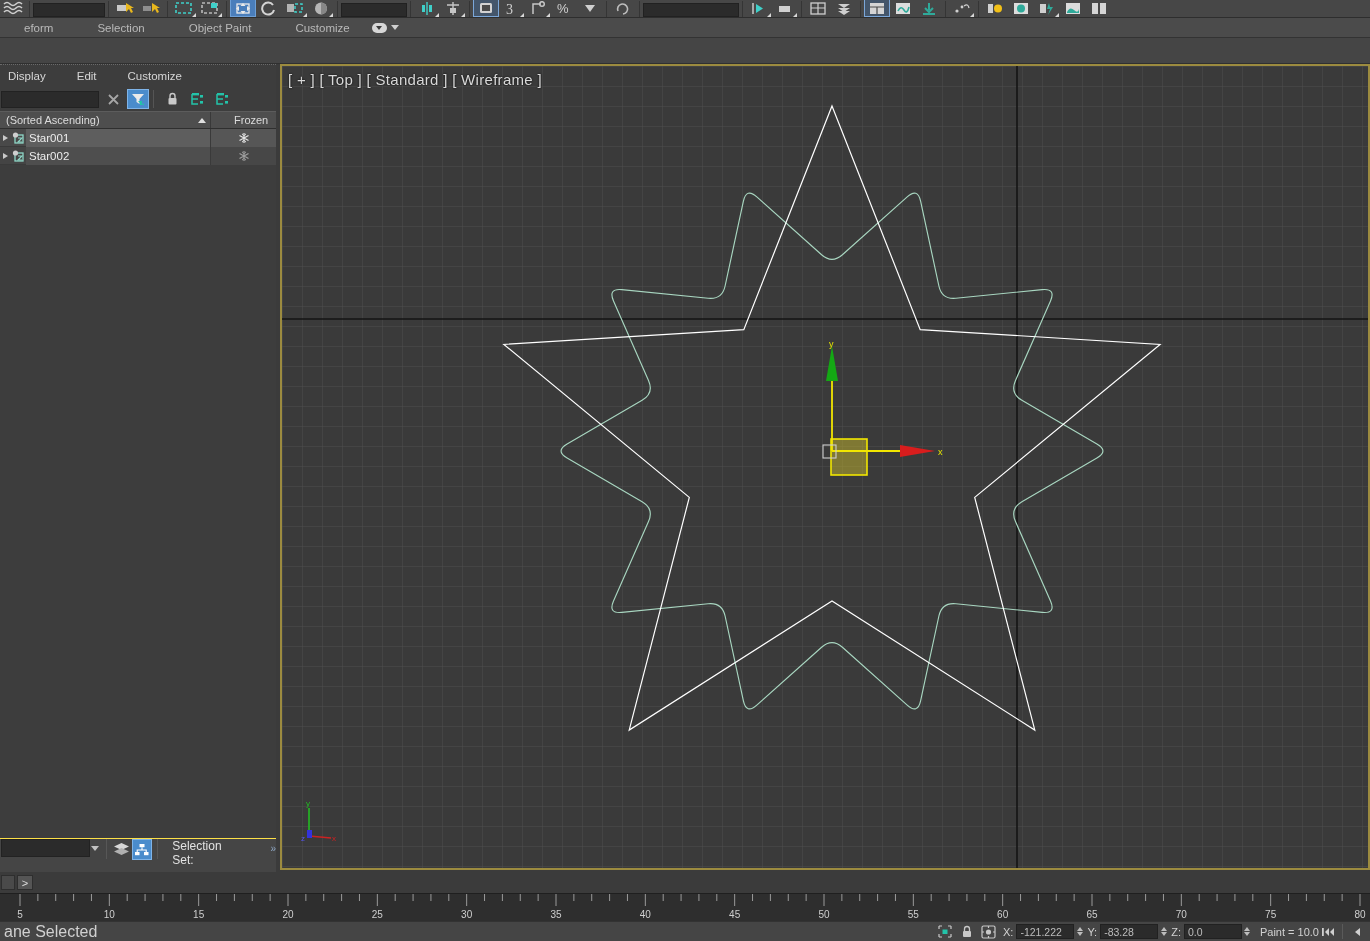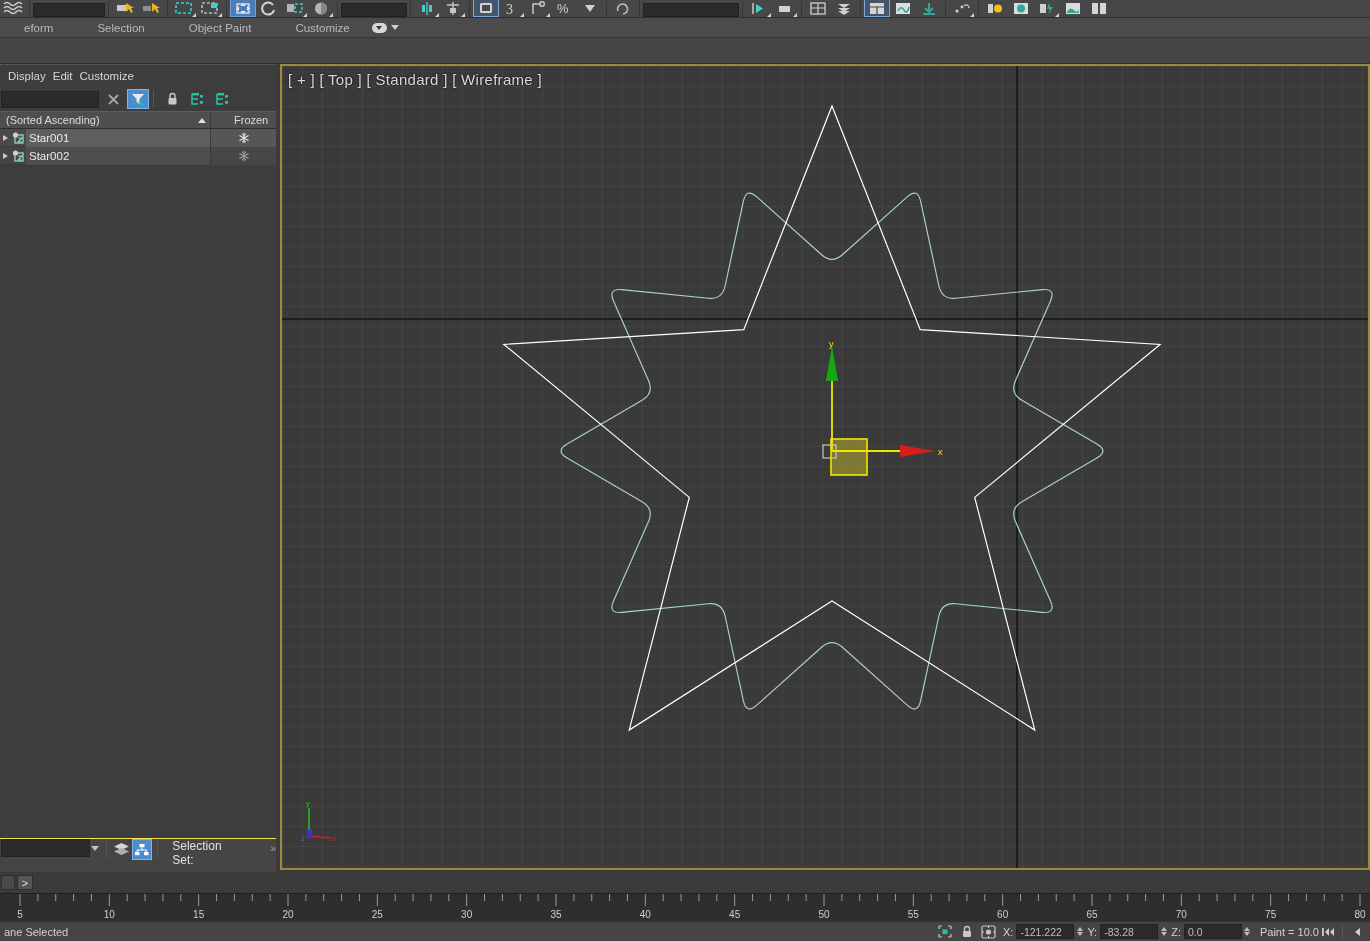--- a/index.html
+++ b/index.html
@@ -77,21 +77,21 @@
     background: #454545; border-bottom: 1px solid #303030;
   }
 
   
   #explorer {
     position: absolute; left: 0; top: 64px; width: 276px; height: 774px;
     background: #3d3d3d;
     border-top: 1px dotted #6a6a6a;
   }
   .exp-menubar {
-    height: 22px; display: flex; align-items: center; padding-left: 8px; gap: 7px;
+    height: 22px; display: flex; align-items: center; padding-left: 8px; gap: 31px;
     background: #3d3d3d;
   }
   .exp-menu { color: #d6d6d6; font-size: 11.5px; }
 
   .exp-toolbar {
     height: 24px; display: flex; align-items: center; padding-left: 0px; gap: 0px;
     background: #3d3d3d;
   }
   .exp-search {
     width: 98px; height: 17px; background: #2b2b2b;
@@ -206,21 +206,21 @@
     background: #2e2e2e; border-top: 1px solid #1f1f1f;
   }
   #tlsvg { position: absolute; left: 0; top: 0; }
 
   
   #statusbar {
     position: absolute; left: 0; top: 921px; width: 1370px; height: 20px;
     background: #454545; border-top: 1px solid #333;
     display: flex; align-items: center;
   }
-  .sb-status { color: #d0d0d0; font-size: 11px; margin-left: 4px; width: 200px; }
+  .sb-status { color: #d0d0d0; font-size: 16px; margin-left: 4px; width: 200px; }
   .sb-prompt { flex: 1; }
   .sb-icn {
     width: 22px; height: 18px; display: flex; align-items: center; justify-content: center;
   }
   .coord {
     display: flex; align-items: center; margin-left: 3px;
   }
   .coord-lbl { color: #d2d2d2; font-size: 11px; margin-right: 3px; }
   .coord-field {
     width: 58px; height: 15px; background: #2b2b2b; border: 1px solid #212121;

